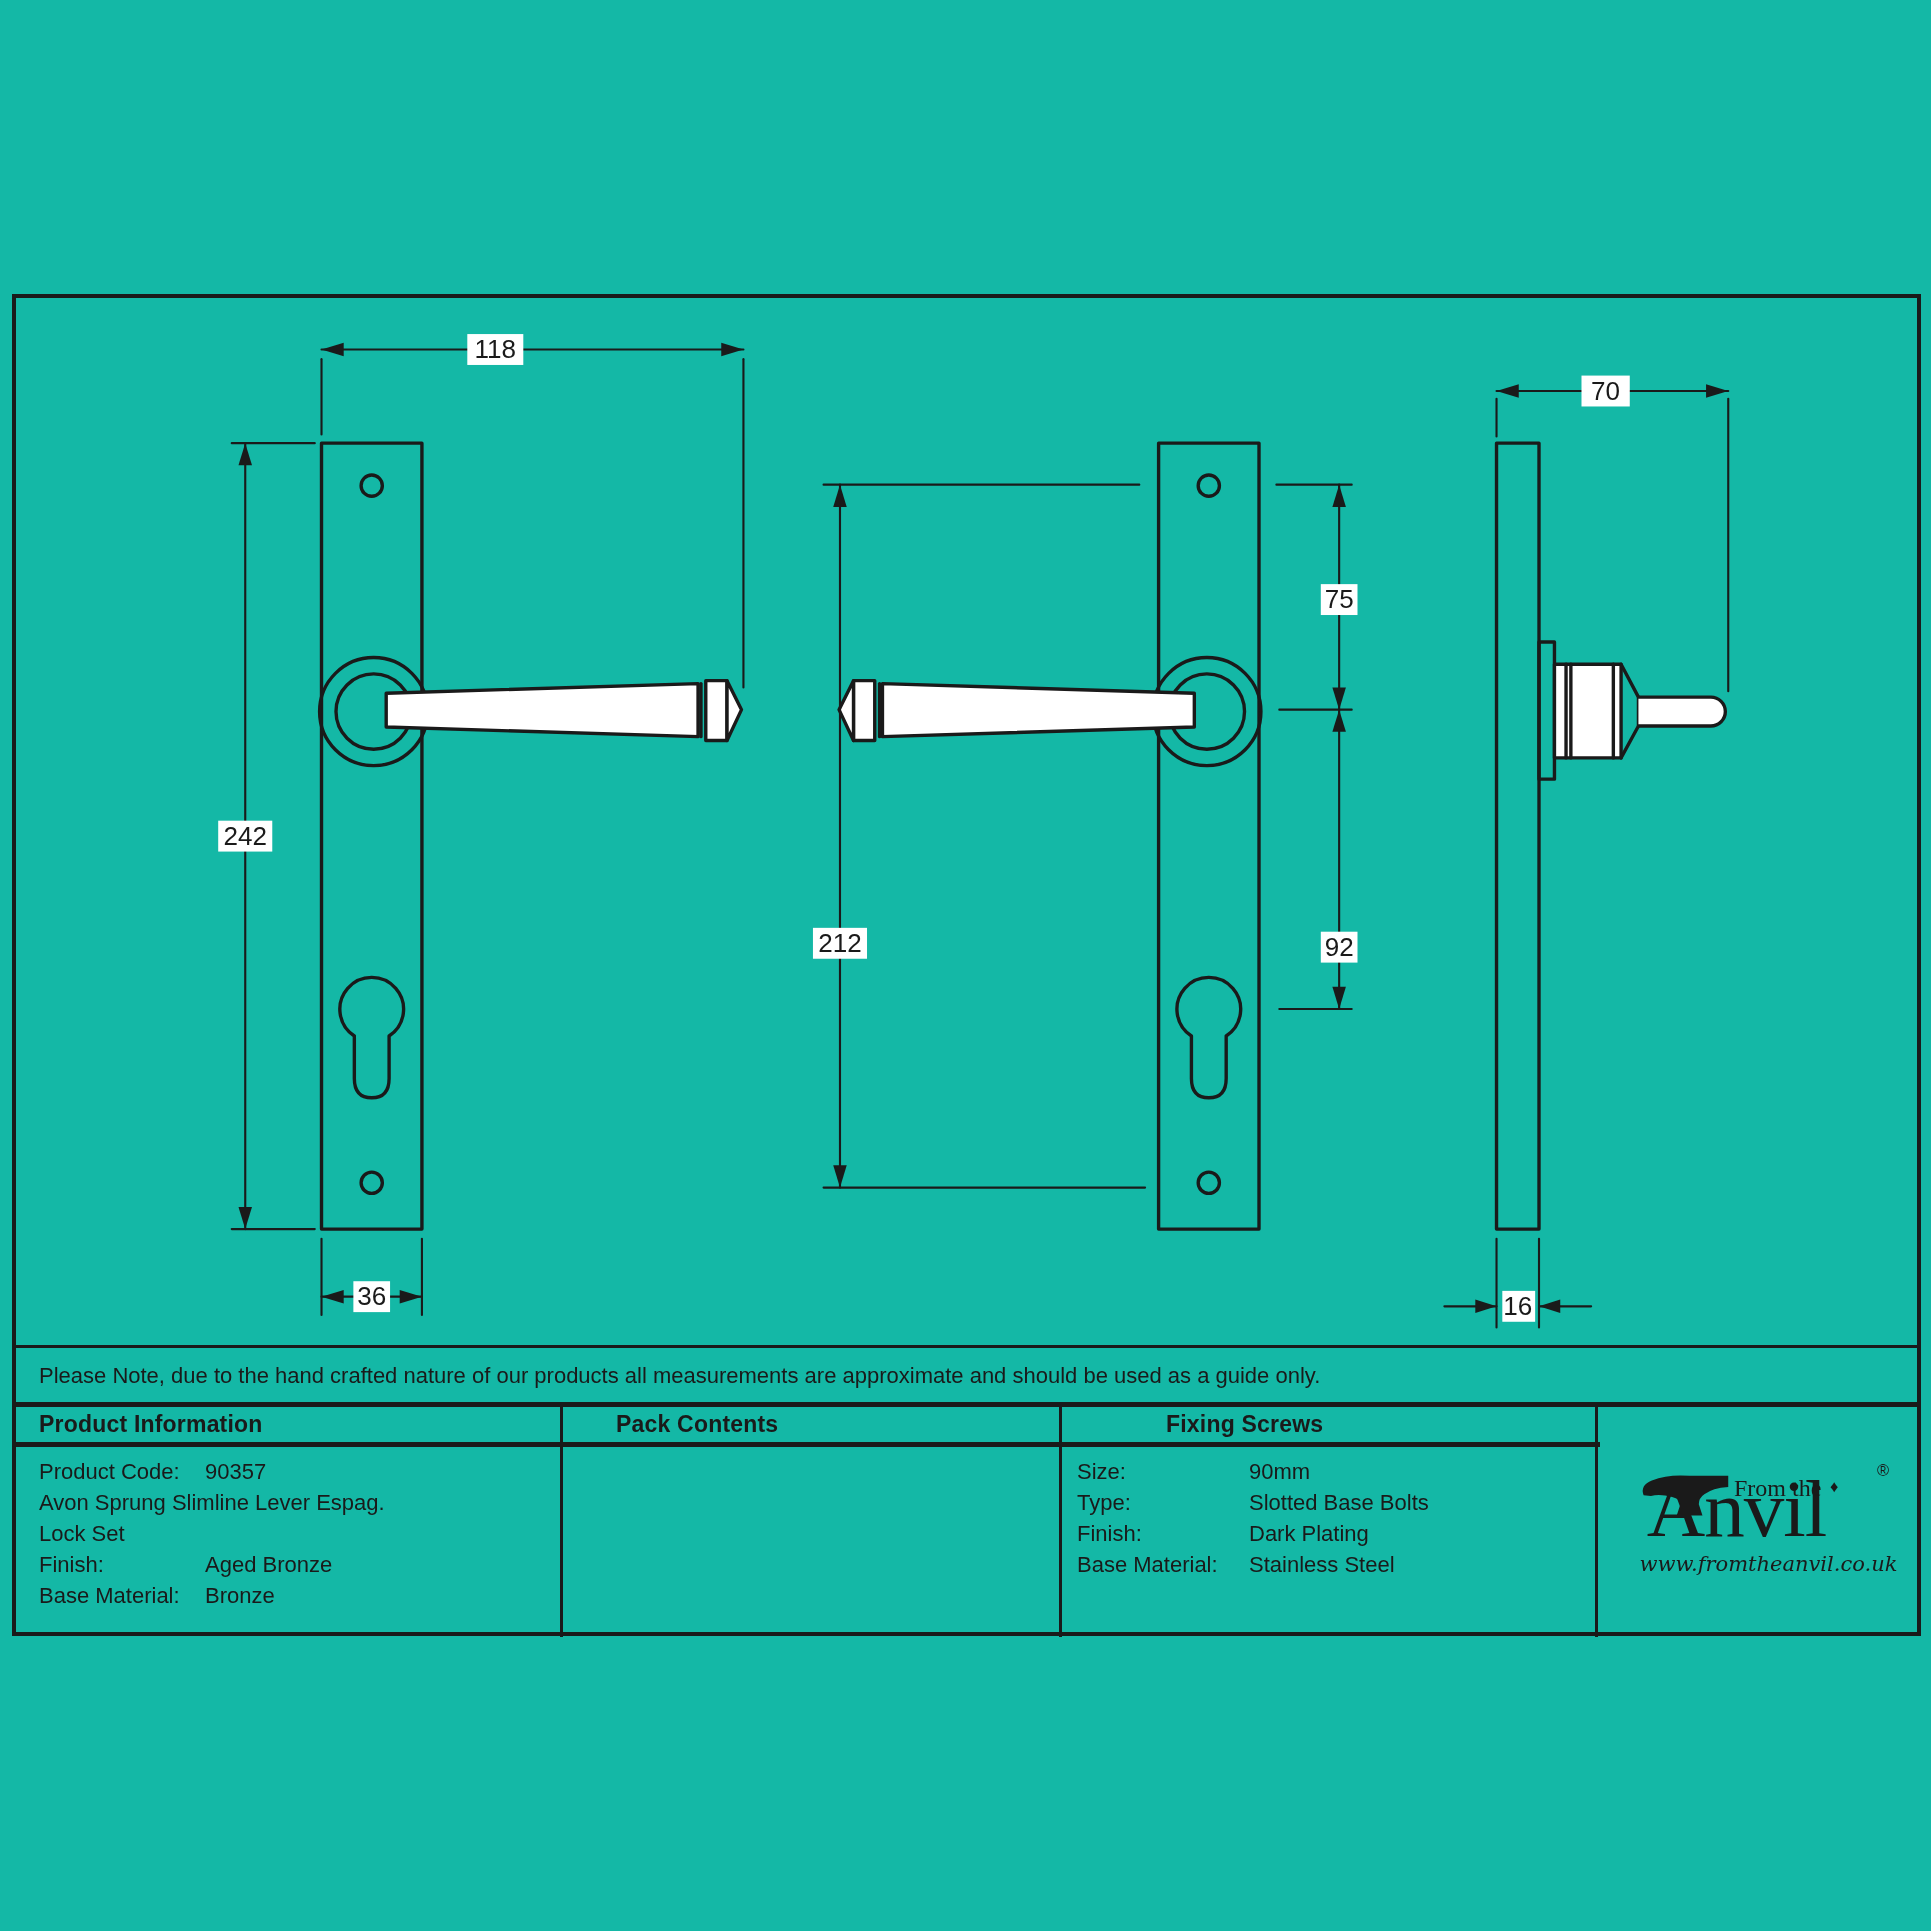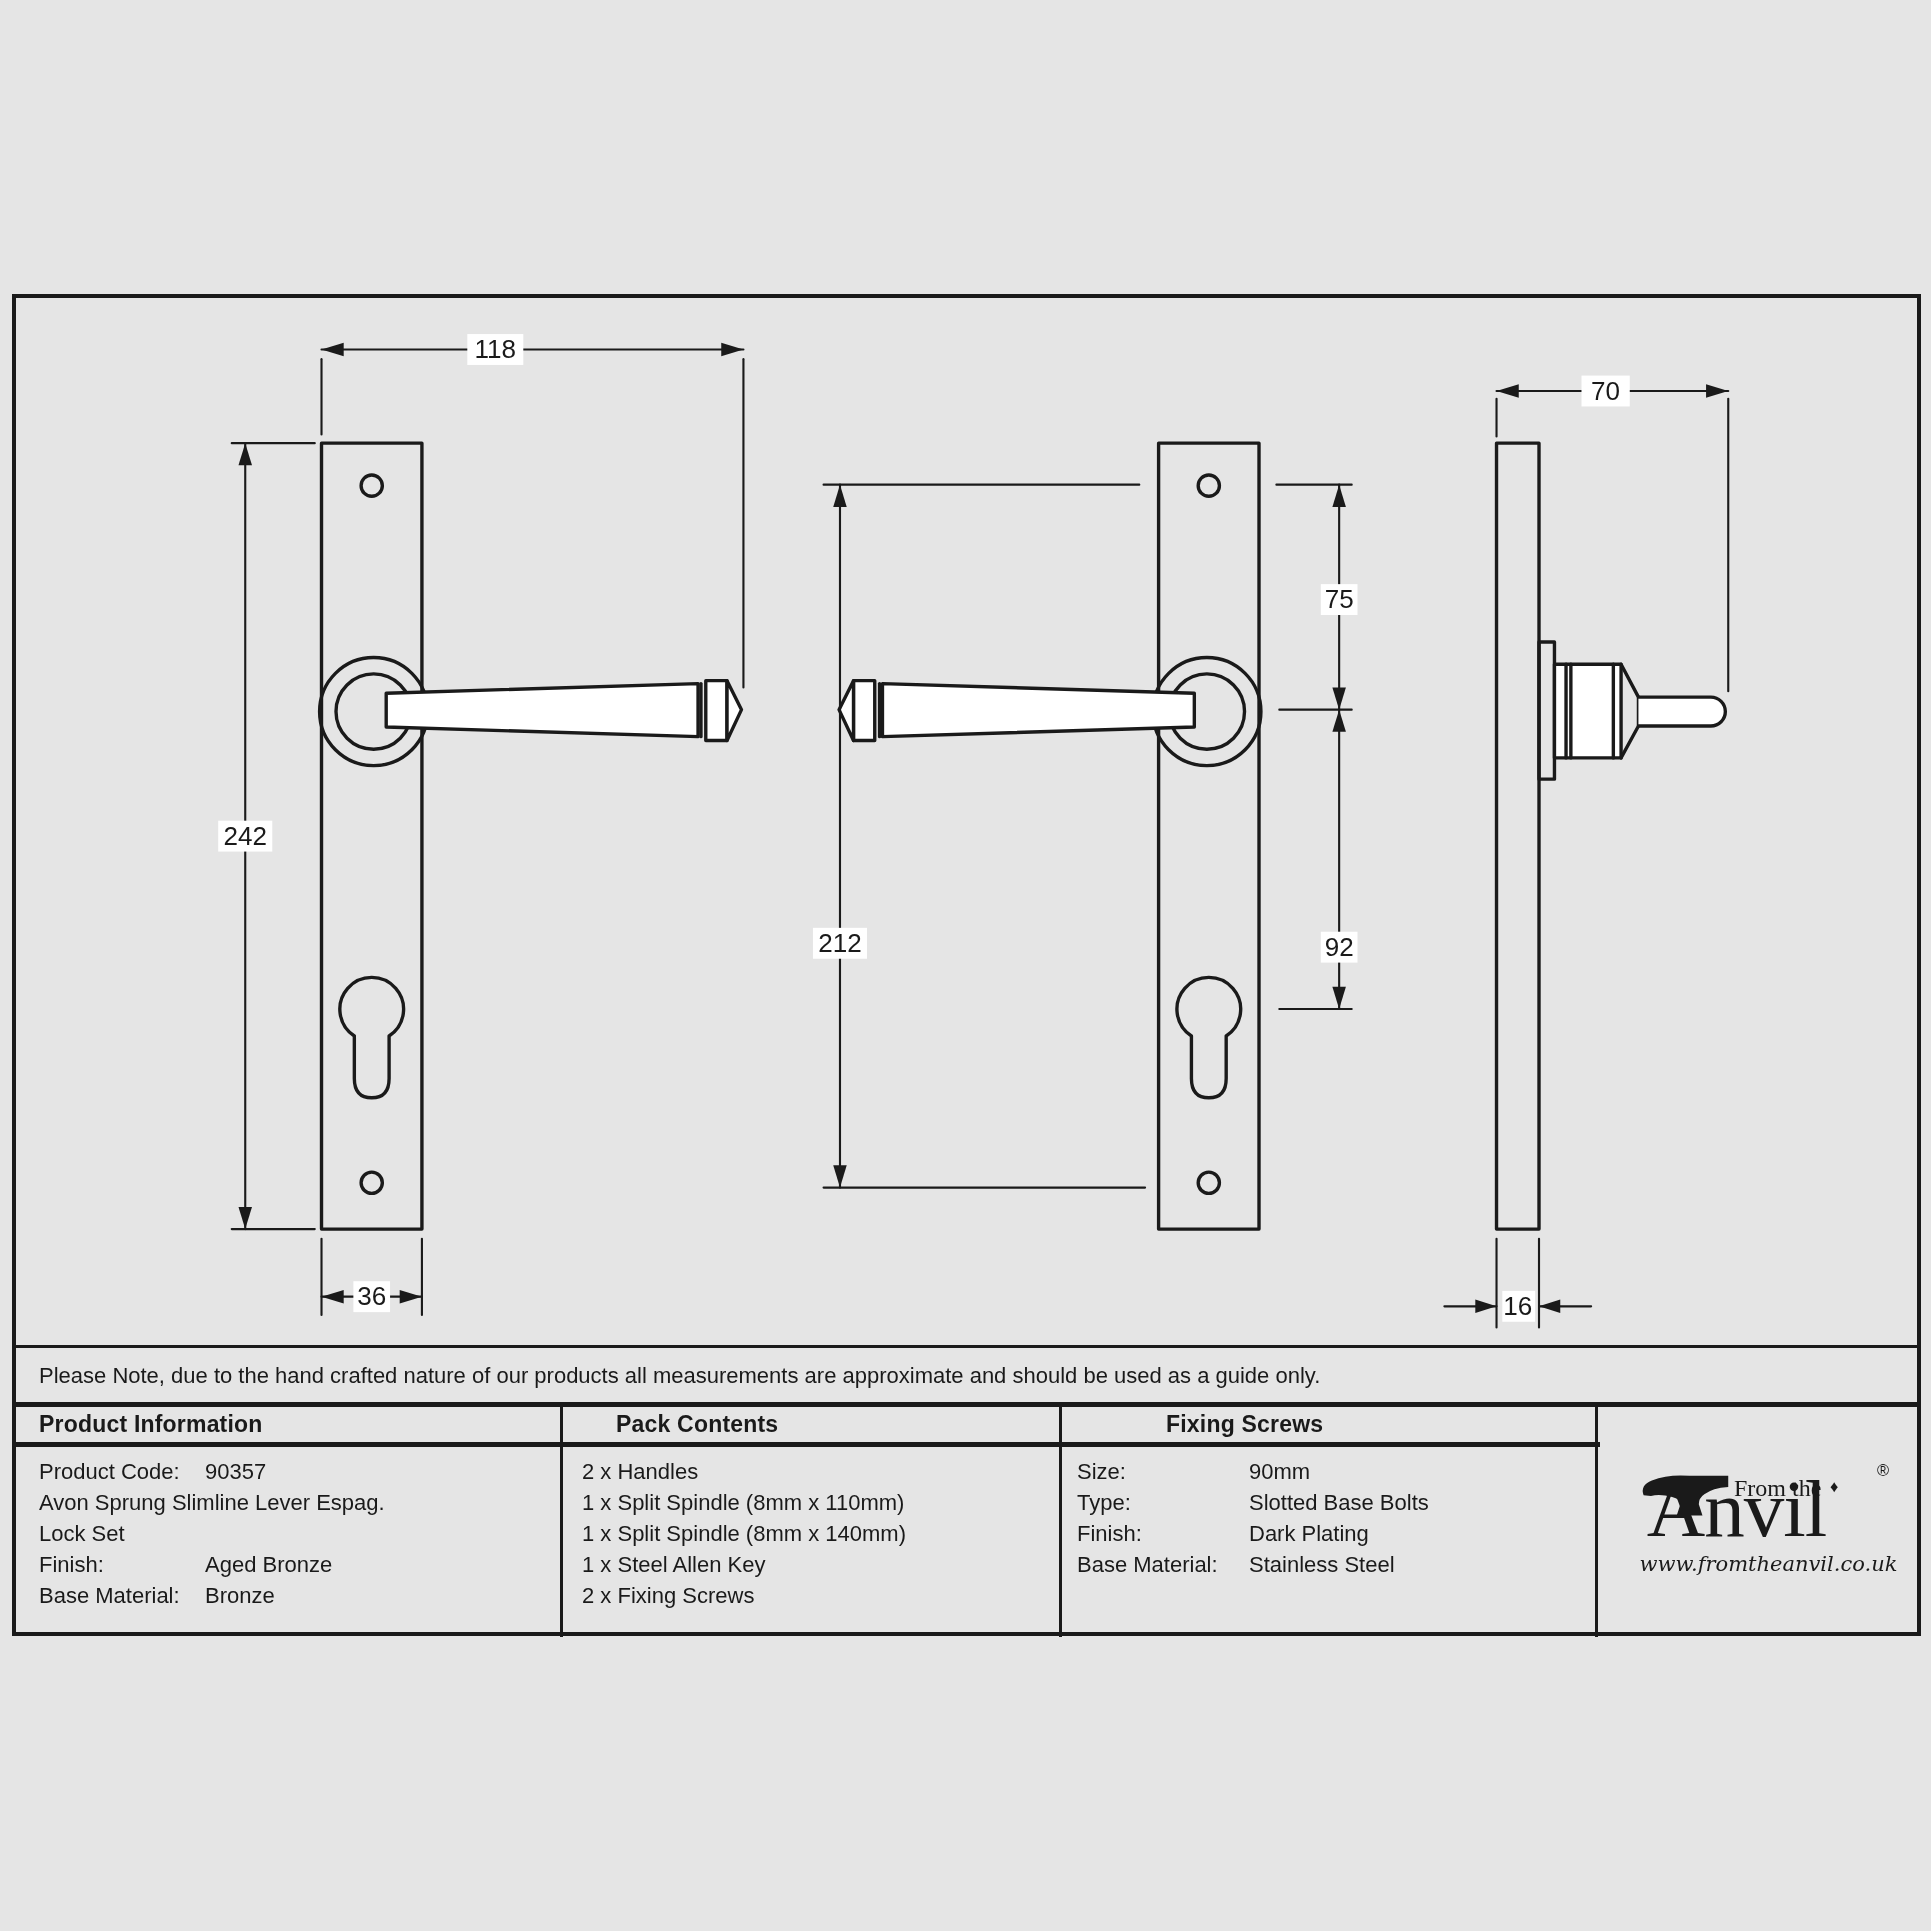--- a/index.html
+++ b/index.html
@@ -1,16 +1,16 @@
 <!DOCTYPE html>
 <html><head>
 <meta charset="utf-8">
 <style>
   html,body{margin:0;padding:0;background:#ffffff;}
-  .sheet{position:relative;width:1931px;height:1931px;background:#e5e5e5;
+  .sheet{position:relative;width:1931px;height:1931px;background:#14b8a6;
          font-family:"Liberation Sans",sans-serif;color:#1a1a1a;overflow:hidden;}
   .frame{position:absolute;left:11.6px;top:294px;width:1909px;height:1342px;
          border:4.8px solid #1a1a1a;box-sizing:border-box;}
   .hline,.vline{position:absolute;background:#1a1a1a;}
   svg text{font-family:"Liberation Sans",sans-serif;}
   .note-text{position:absolute;left:39px;top:1354px;width:1834px;height:44px;
              font-size:22px;line-height:44px;}
   .th{position:absolute;font-size:23px;font-weight:600;letter-spacing:0.2px;}
   .cell{position:absolute;font-size:22px;line-height:31px;}
   .kv{display:flex;}
@@ -179,27 +179,20 @@
     <div class="kv">
       <span class="k">Finish:</span>
       <span>Aged Bronze</span>
     </div>
     <div class="kv">
       <span class="k">Base Material:</span>
       <span>Bronze</span>
     </div>
   </div>
 
-  <div class="cell items" style="left:582px;top:1456px;width:463px;">
-    <div>2 x Handles</div>
-    <div>1 x Split Spindle (8mm x 110mm)</div>
-    <div>1 x Split Spindle (8mm x 140mm)</div>
-    <div>1 x Steel Allen Key</div>
-    <div>2 x Fixing Screws</div>
-  </div>
 
   <div class="cell fix" style="left:1077px;top:1456px;width:502px;">
     <div class="kv">
       <span class="k">Size:</span>
       <span>90mm</span>
     </div>
     <div class="kv">
       <span class="k">Type:</span>
       <span>Slotted Base Bolts</span>
     </div>

